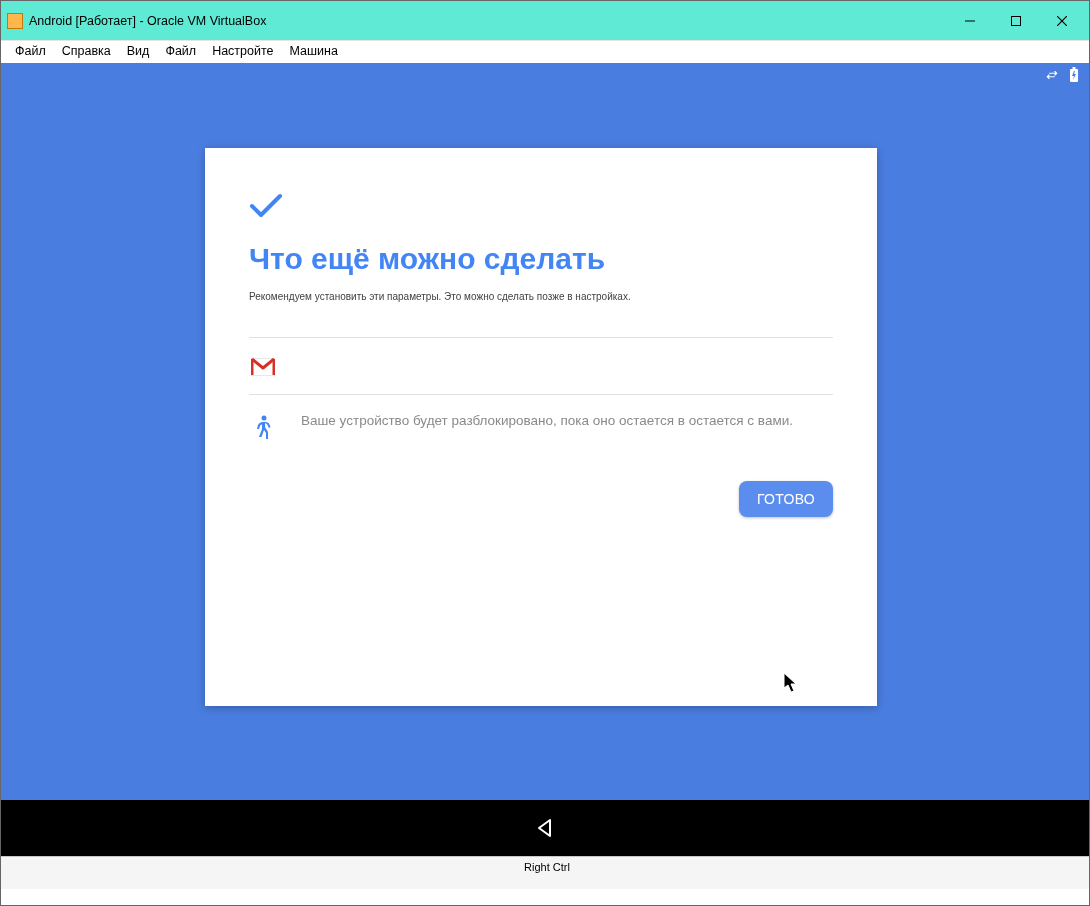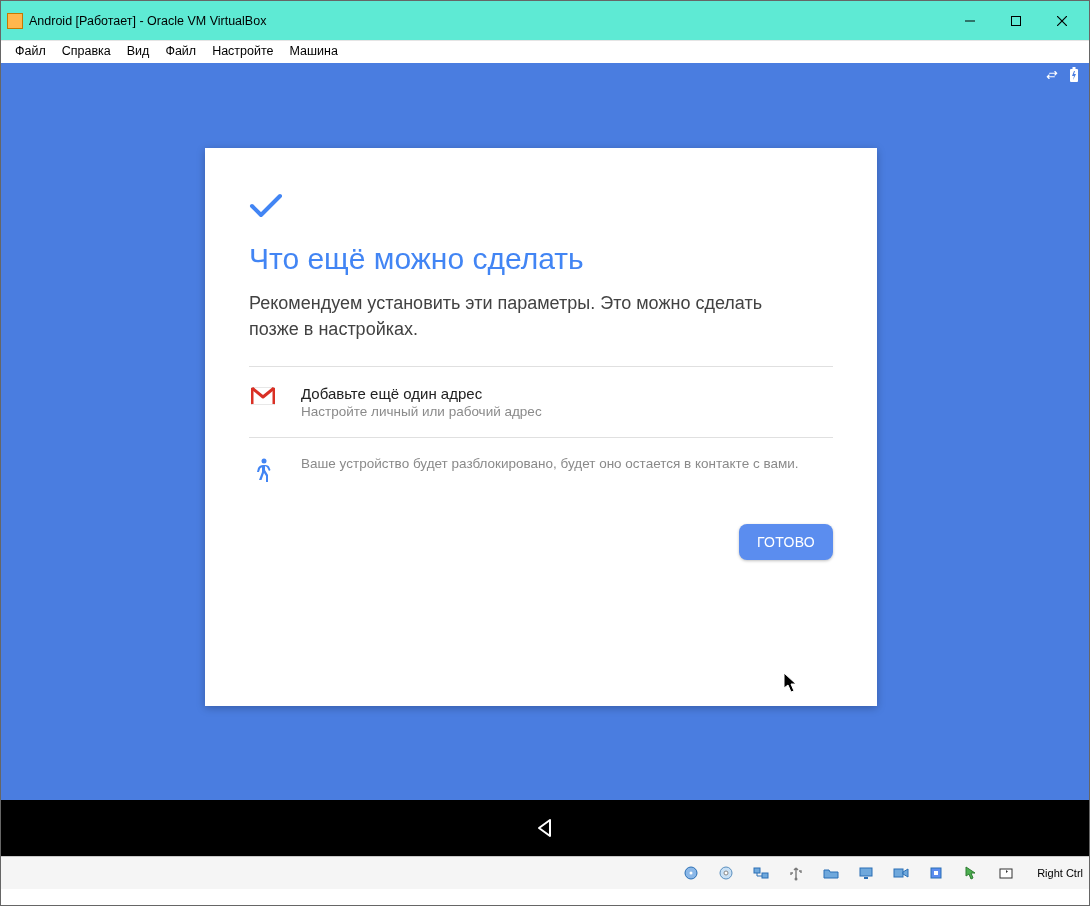--- a/index.html
+++ b/index.html
@@ -17,41 +17,41 @@
   .menubar .menu-item { padding:2px 8px; cursor:default; }
 
   
   .vm-display { position:relative; width:100%; height:793px; background:#4a7de0; overflow:hidden; }
   .vm-top-status { position:absolute; top:4px; right:10px; display:flex; gap:10px; align-items:center; color:#fff; font-size:13px; }
   .vm-top-status svg { display:block; }
 
   
   .setup-card { position:absolute; left:204px; top:85px; width:672px; height:558px; background:#fff; box-shadow:0 2px 8px rgba(0,0,0,.25); padding:44px 44px 28px 44px; }
   .checkmark { margin-bottom:18px; }
-  .card-title { color:#4285f4; font-size:30px; font-weight:400; margin-bottom:14px; }
-  .card-subtitle { color:#424242; font-size:18px; line-height:1.45; margin-bottom:24px; max-width:520px; }
+  .card-title { color:#4285f4; font-size:30px; font-weight:700; margin-bottom:14px; }
+  .card-subtitle { color:#424242; font-size:10px; line-height:1.45; margin-bottom:32px; max-width:520px; }
 
   .option-row { display:flex; align-items:flex-start; padding:18px 0; border-top:1px solid #e0e0e0; cursor:pointer; gap:24px; }
   .option-row:last-of-type { border-bottom:1px solid #e0e0e0; }
   .option-icon { flex:0 0 28px; display:flex; justify-content:center; padding-top:2px; }
   .option-texts { flex:1; }
   .option-title { font-size:15px; color:#212121; margin-bottom:2px; }
   .option-desc  { font-size:13.5px; color:#8a8a8a; }
 
   .done-row { display:flex; justify-content:flex-end; margin-top:22px; }
   .done-btn { background:#5b8def; color:#fff; font-size:14px; font-weight:500; letter-spacing:.3px; border:none; padding:10px 18px; border-radius:8px; box-shadow:0 1px 3px rgba(0,0,0,.25); cursor:pointer; }
 
   .cursor-arrow { position:absolute; left:782px; top:609px; }
 
   
   .android-navbar { position:absolute; bottom:0; left:0; right:0; height:56px; background:#000; display:flex; align-items:center; justify-content:center; }
   .android-navbar svg { display:block; }
 
   
-  .vb-status { height:24px; display:flex; align-items:center; justify-content:flex-end; padding:16px 6px; gap:19px; font-size:11px; color:#000; background:#f5f5f5; border-top:1px solid #c9c9c9; }
+  .vb-status { height:24px; display:flex; align-items:center; justify-content:flex-end; padding:16px 6px; gap:19px; font-size:11px; color:#000; background:#f5f5f5; border-top:1px solid #c9c9c9;flex-direction:column; }
   .vb-status .ico { width:16px; height:16px; display:flex; align-items:center; justify-content:center; }
   .vb-status svg { display:block; }
   .vb-status .host-key { margin-left:4px; }
 </style>
 </head>
 <body>
 
 <div class="titlebar">
   <div class="app-icon"></div>
   <div class="title-text">Android [Работает] - Oracle VM VirtualBox</div>
@@ -111,35 +111,31 @@
 
     <div class="option-row">
       <div class="option-icon">
         <svg width="24" height="18" viewBox="0 0 24 18">
             <rect x="0" y="0" width="24" height="18" fill="#fff" stroke="#d0d0d0"></rect>
             <path d="M1 1 L12 10 L23 1" fill="none" stroke="#d93025" stroke-width="3" stroke-linejoin="round"></path>
             <path d="M1 1 L1 17" stroke="#d93025" stroke-width="3"></path>
             <path d="M23 1 L23 17" stroke="#d93025" stroke-width="3"></path>
           </svg>
       </div>
-      <div class="option-texts">
-        <div class="option-title">Добавьте ещё один адрес</div>
-        <div class="option-desc">Настройте личный или рабочий адрес</div>
-      </div>
     </div>
 
     <div class="option-row">
       <div class="option-icon">
         <svg width="20" height="26" viewBox="0 0 20 26" fill="#4285f4">
             <circle cx="11" cy="3" r="2.5"></circle>
             <path d="M10 7 C8 7 6 8 5 10 L4 14 L6 14 L7 11 C7.5 10 8 9.5 9 9.5 L9 14 L6 22 L8.5 22 L11 15 L13 18 L13 24 L15 24 L15 17 L12 12 L12 8 C13 8.5 14 9 14.5 10 L16 13 L17.5 12 L16 8.5 C15 7 13 7 11 7 Z"></path>
           </svg>
       </div>
       <div class="option-texts">
-        <div class="option-desc">Ваше устройство будет разблокировано, будет оно остается в контакте с вами.</div>
+        <div class="option-desc">Ваше устройство будет разблокировано, пока оно остается в остается с вами.</div>
       </div>
     </div>
 
     <div class="done-row">
       <button class="done-btn">ГОТОВО</button>
     </div>
   </div>
 
   <div class="cursor-arrow">
     <svg width="16" height="22" viewBox="0 0 16 22">

